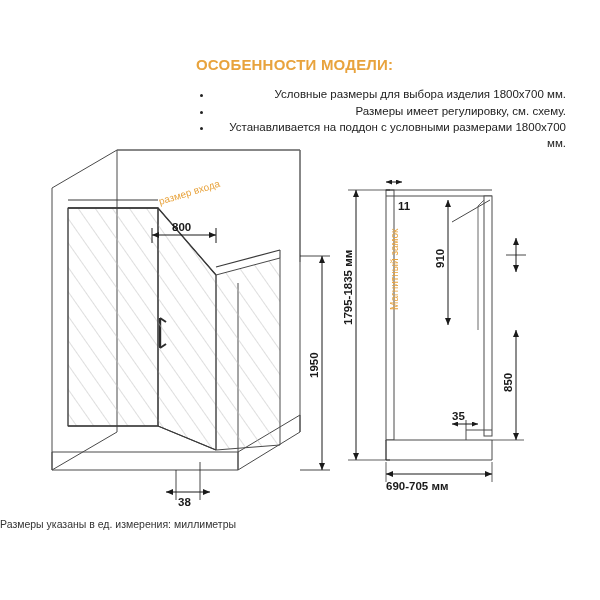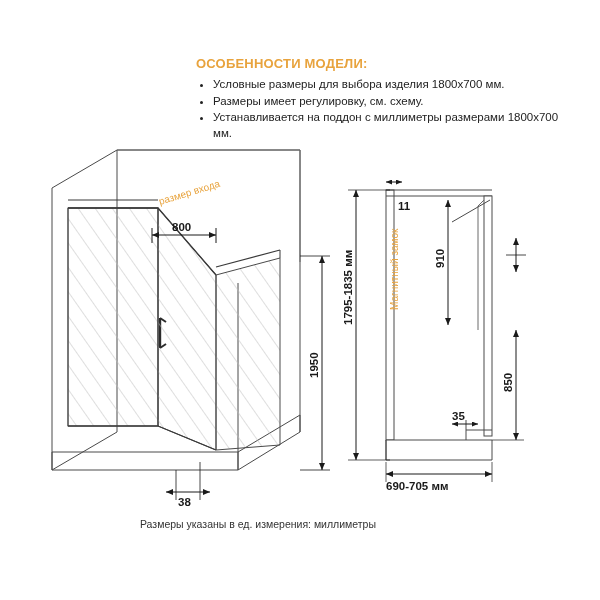--- a/index.html
+++ b/index.html
@@ -22,41 +22,41 @@
   }
   .features {
     position: absolute;
     left: 196px;
     top: 56px;
     width: 370px;
   }
   .features-title {
     color: #e8a33d;
     font-weight: bold;
-    font-size: 13px;
+    font-size: 15px;
     letter-spacing: 0.2px;
-    margin: 0 0 6px 0;
+    margin: 0 0 14px 0;
   }
   .features ul {
     margin: 0;
     padding-left: 17px;
     list-style: disc;
+    text-align: right;
   }
   .features li {
     font-size: 11.5px;
     line-height: 15.5px;
     color: #222222;
     margin-bottom: 1px;
   }
   .caption {
     position: absolute;
     left: 0;
     top: 518px;
     width: 516px;
-    text-align: center;
     font-size: 10.5px;
     color: #333333;
   }
   svg.diagram {
     position: absolute;
     left: 0;
     top: 0;
   }
   .dim-text-bold {
     font-family: "Liberation Sans", sans-serif;
@@ -73,21 +73,21 @@
 </head>
 <body>
 
 <div class="page">
 
   <div class="features">
     <div class="features-title">ОСОБЕННОСТИ МОДЕЛИ:</div>
     <ul>
       <li>Условные размеры для выбора изделия 1800x700 мм.</li>
       <li>Размеры имеет регулировку, см. схему.</li>
-      <li>Устанавливается на поддон с миллиметры размерами 1800x700 мм.</li>
+      <li>Устанавливается на поддон с условными размерами 1800x700 мм.</li>
     </ul>
   </div>
 
   <svg class="diagram" width="600" height="600" viewBox="0 0 600 600">
     <defs>
       <marker id="arrHead" markerWidth="8" markerHeight="8" refX="7" refY="3" orient="auto">
         <path d="M0,0 L7,3 L0,6 z" fill="#1a1a1a"></path>
       </marker>
       <marker id="arrTail" markerWidth="8" markerHeight="8" refX="1" refY="3" orient="auto">
         <path d="M8,0 L1,3 L8,6 z" fill="#1a1a1a"></path>

